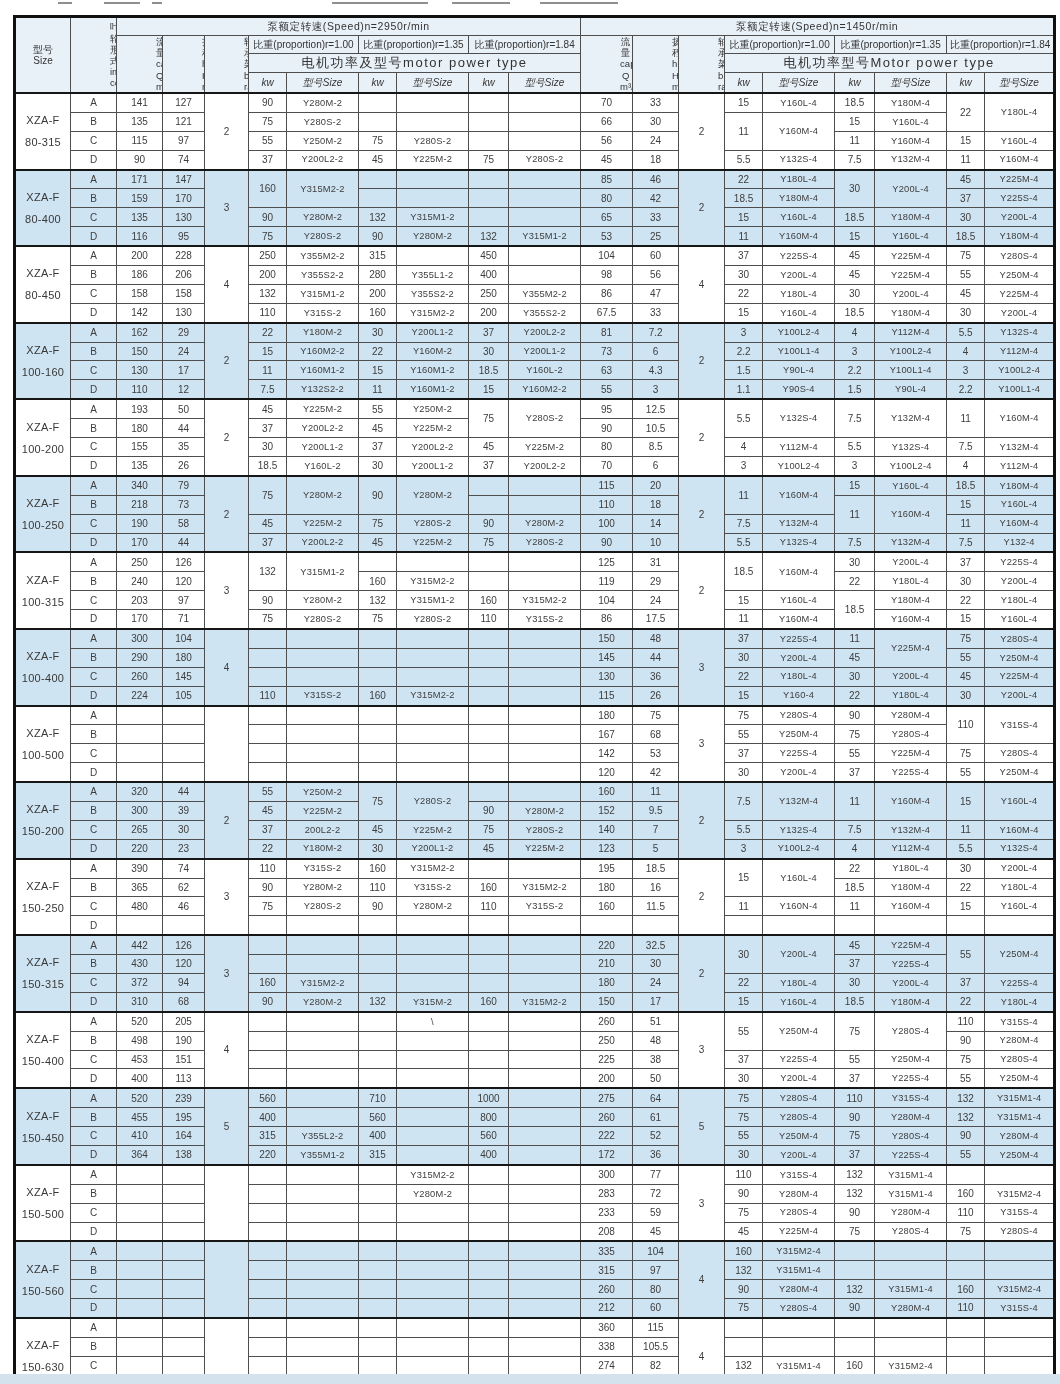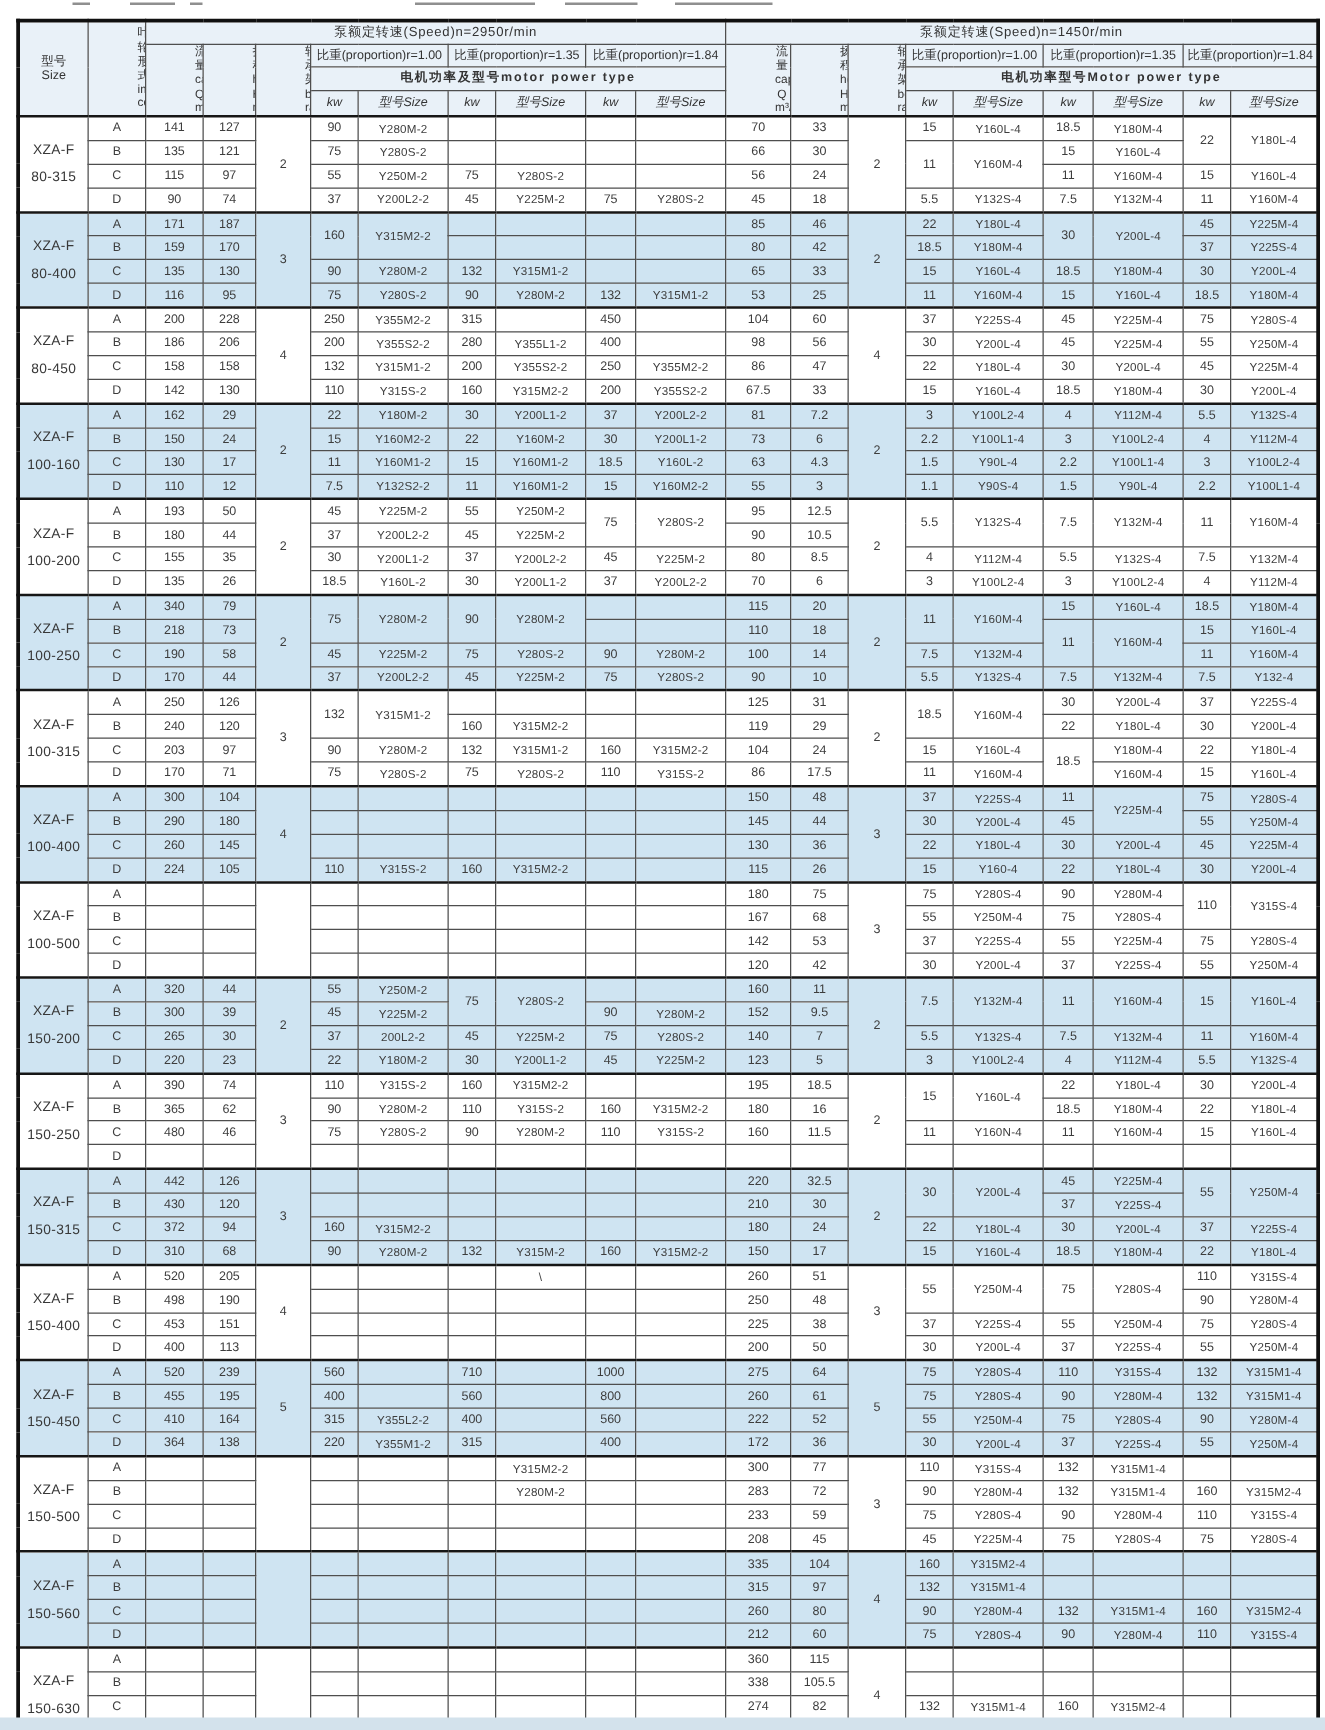--- a/index.html
+++ b/index.html
@@ -10,21 +10,21 @@
   table{border-collapse:collapse;table-layout:fixed;width:1034px;border:3px solid #101010;background:#fff;}
   th,td{border:1px solid #4e4e4e;text-align:center;vertical-align:middle;color:#3d3d3d;
         font:10px/1.12 "Liberation Sans","DejaVu Sans",sans-serif;overflow:hidden;white-space:nowrap;
         padding:0 1px;}
   thead th{background:#e9f1f8;font-weight:normal;color:#333;margin-top:44px;}
   thead tr:last-child th{border-bottom:2.5px solid #161616;height:18px;font-style:italic;}
   .ml{white-space:pre-line;}
   .hsmall{font-size:9.5px;line-height:1.18;padding-left:39px;}
   .speed{font-size:10.5px;letter-spacing:.6px;height:17px;}
   .prop{font-size:10px;height:16px;}
-  .power{font-size:10px;letter-spacing:1.5px;height:16px;font-weight:bold;}
+  .power{font-size:13px;letter-spacing:1.5px;height:16px;}
   tbody td{height:17.9px;}
   tr.alt td{background:#cfe4f2;}
   td.model{font-size:11px;letter-spacing:.3px;white-space:pre-line;line-height:2.0;color:#383838;}
   td.size{font-size:9.3px;letter-spacing:.2px;}
   td.code{font-size:10px;}
   tr.gstart td{border-top:2.5px solid #161616;}
   .footer-strip{position:absolute;left:0;right:0;bottom:0;height:10px;background:#d3e2ec;}
 </style>
 </head>
 <body>
@@ -197,21 +197,21 @@
             <td class="kw">7.5</td>
             <td class="size">Y132M-4</td>
             <td class="kw">11</td>
             <td class="size">Y160M-4</td>
           </tr>
           <tr class="alt gstart">
             <td rowspan="4" class="model">XZA-F
 80-400</td>
             <td class="code">A</td>
             <td class="q">171</td>
-            <td class="h">187</td>
+            <td class="h">147</td>
             <td rowspan="4" class="brg">3</td>
             <td rowspan="2" class="kw">160</td>
             <td rowspan="2" class="size">Y315M2-2</td>
             <td class="kw"></td>
             <td class="size"></td>
             <td class="kw"></td>
             <td class="size"></td>
             <td class="q">85</td>
             <td class="h">46</td>
             <td rowspan="4" class="brg">2</td>

